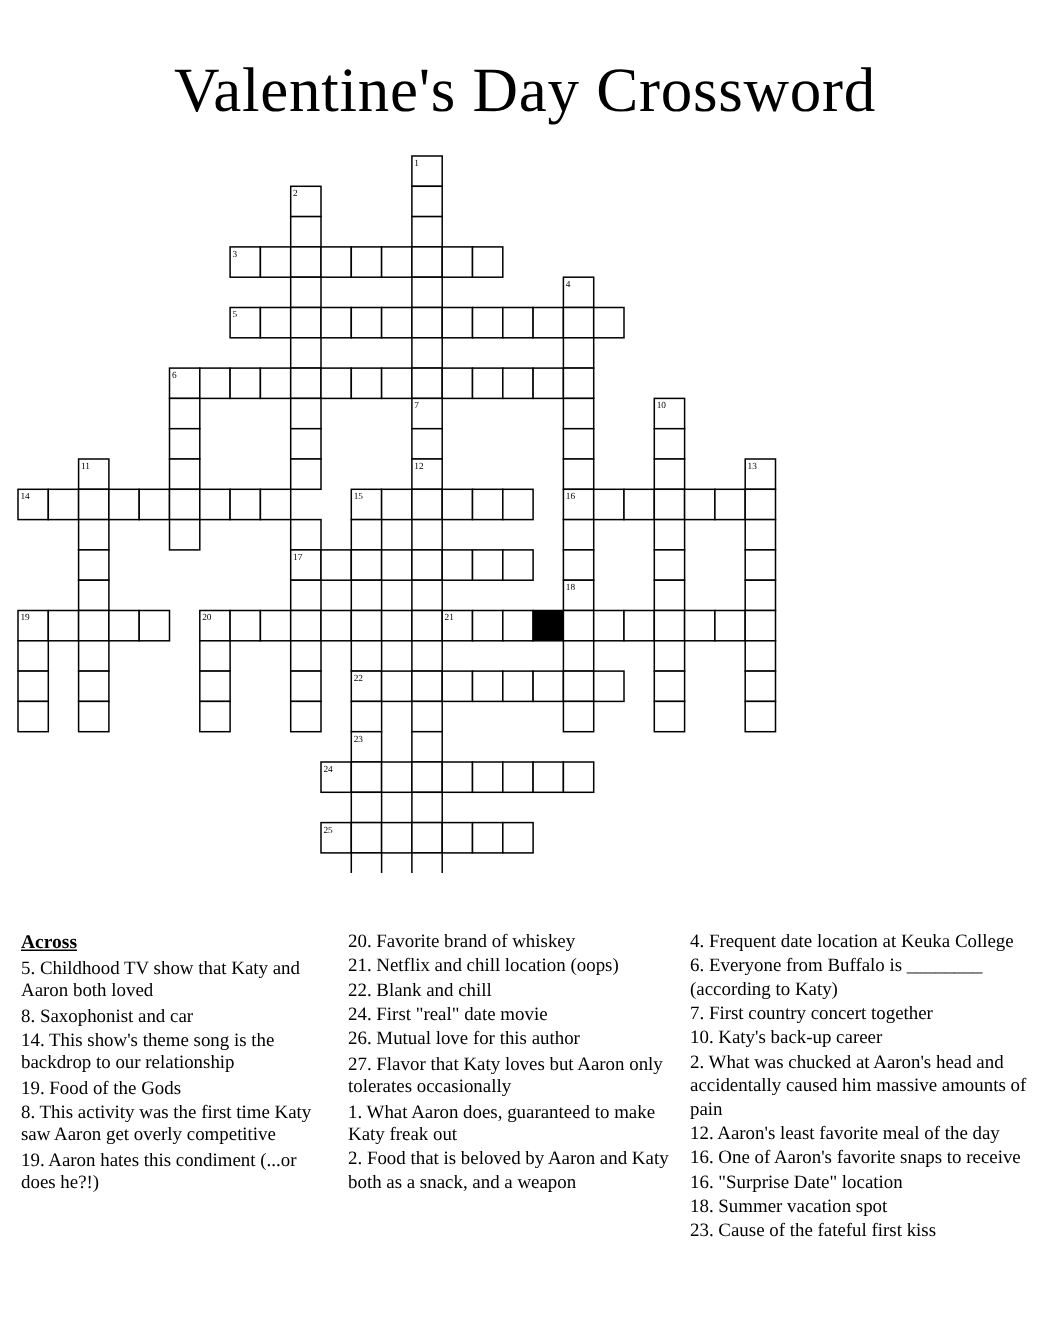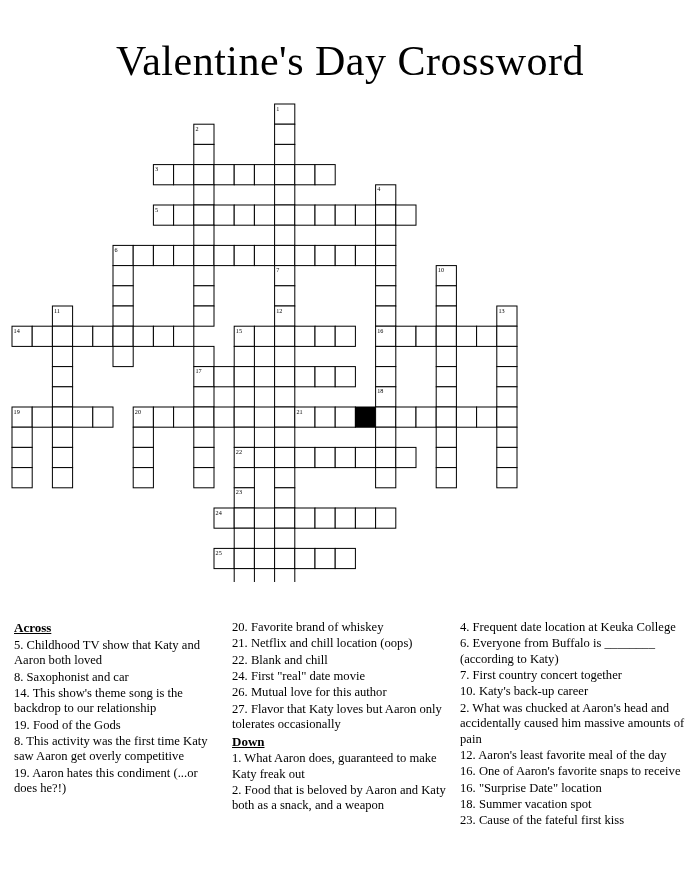--- a/index.html
+++ b/index.html
@@ -349,21 +349,20 @@
 
     <div class="col c2">
       <div id="col2">
           <p class="clue"><b>20.</b> Favorite brand of whiskey</p>
           <p class="clue"><b>21.</b> Netflix and chill location (oops)</p>
           <p class="clue"><b>22.</b> Blank and chill</p>
           <p class="clue"><b>24.</b> First "real" date movie</p>
           <p class="clue"><b>26.</b> Mutual love for this author</p>
           <p class="clue"><b>27.</b> Flavor that Katy loves but Aaron only tolerates occasionally</p>
         </div>
-      <span class="section-head">Down</span>
       <div id="col2b">
           <p class="clue"><b>1.</b> What Aaron does, guaranteed to make Katy freak out</p>
           <p class="clue"><b>2.</b> Food that is beloved by Aaron and Katy both as a snack, and a weapon</p>
         </div>
     </div>
 
     <div class="col c3">
       <div id="col3">
           <p class="clue"><b>4.</b> Frequent date location at Keuka College</p>
           <p class="clue"><b>6.</b> Everyone from Buffalo is ________ (according to Katy)</p>

